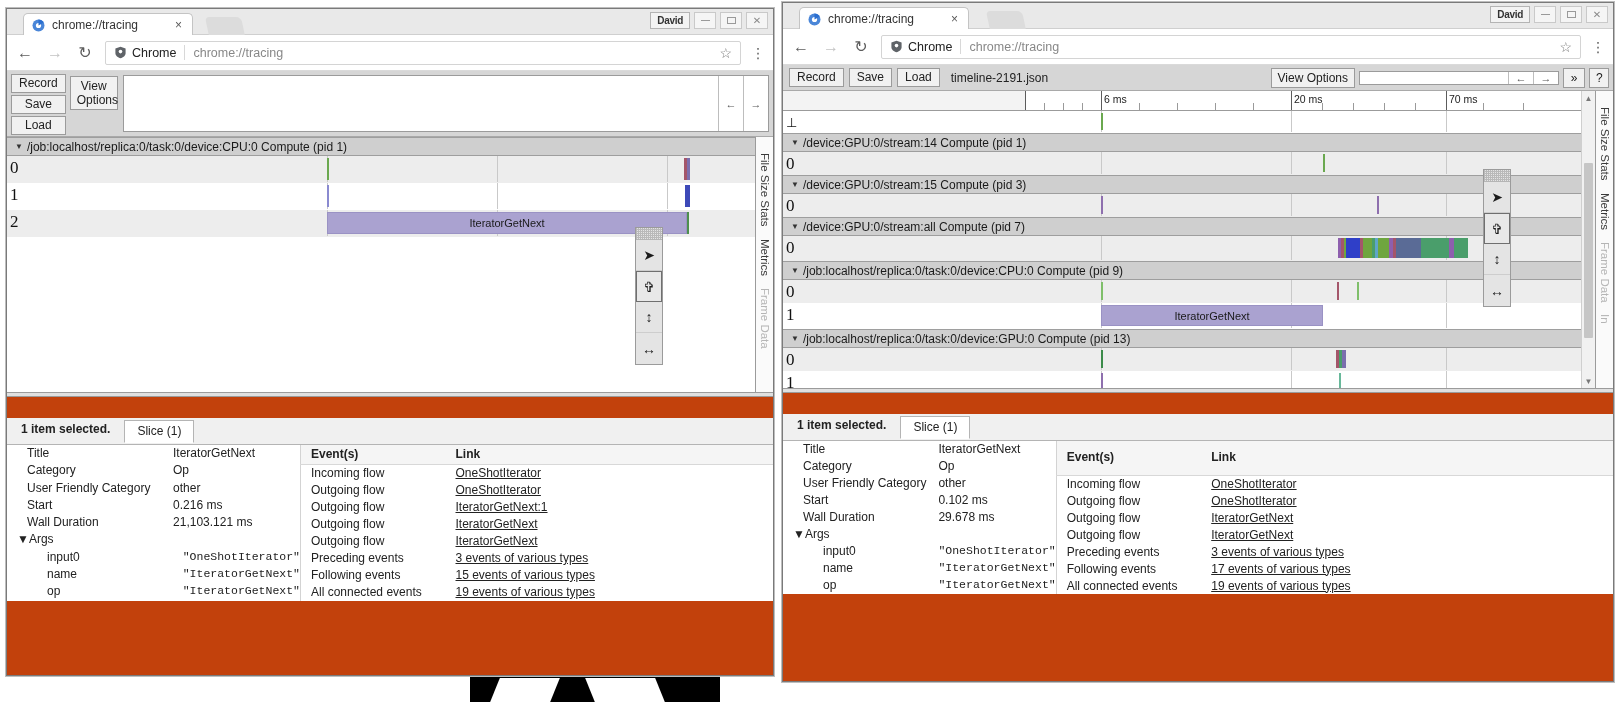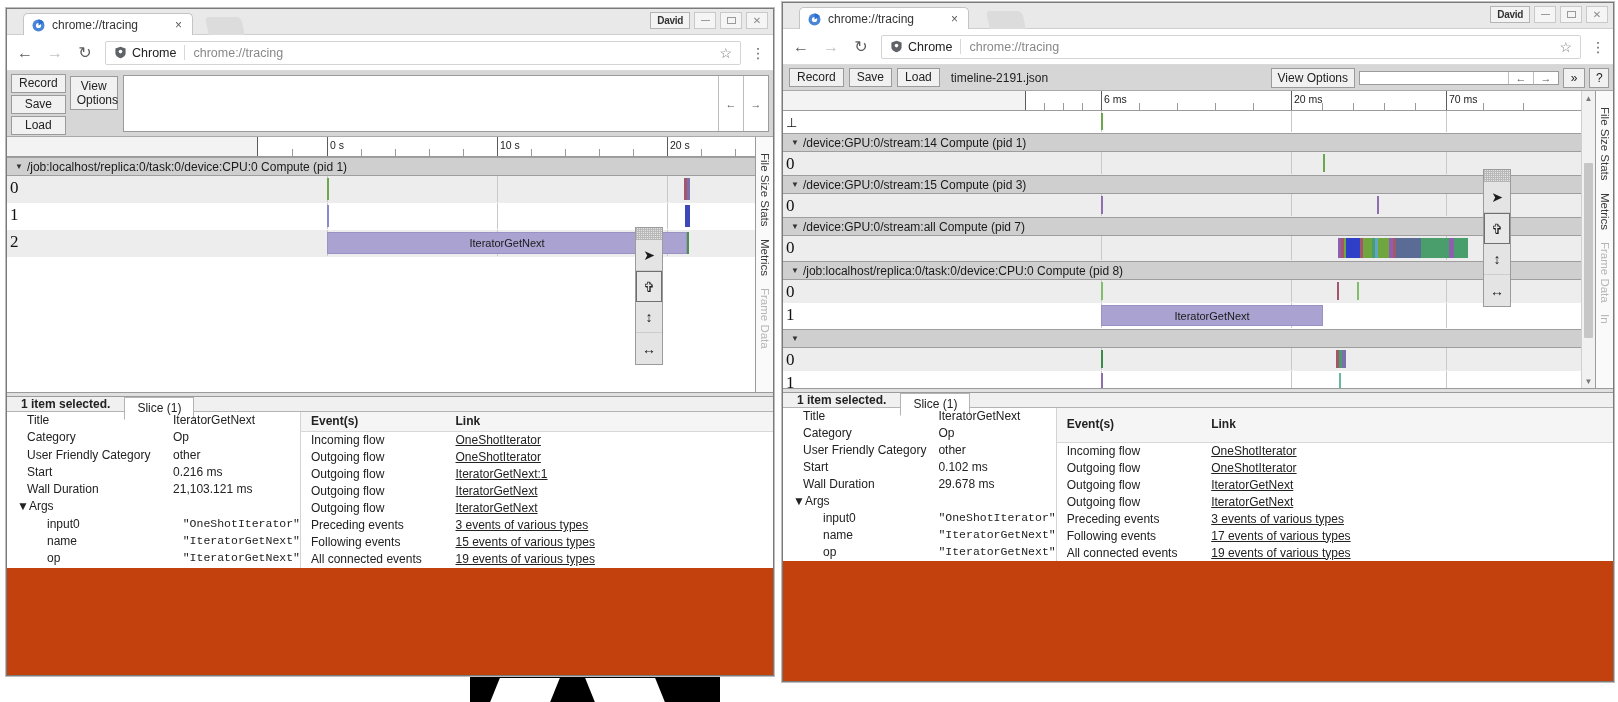--- a/index.html
+++ b/index.html
@@ -196,22 +196,22 @@
   .vscroll .arrow {
     height: 14px; display: flex; align-items: center; justify-content: center;
     font-size: 8px; color: #777;
   }
   .vscroll .arrow.bottom { position: absolute; bottom: 0; left: 0; right: 0; }
   .vscroll .thumb { position: absolute; left: 2px; right: 2px; background: #c6c6c6; border-radius: 1px; }
 
   
   .detail-split { height: 5px; background: #e0e0e0; border-top: 1px solid #9b9b9b; border-bottom: 1px solid #9b9b9b; }
   .detail-tabs {
-    height: 15px; background: #f0f0f0; border-bottom: 1px solid #b4b4b4;
-    display: flex; align-items: flex-start; padding-left: 14px; gap: 14px;
+    height: 27px; background: #f0f0f0; border-bottom: 1px solid #b4b4b4;
+    display: flex; align-items: center; padding-left: 14px; gap: 14px; margin-top: 21px;
   }
   .sel-count { font-size: 12px; font-weight: bold; color: #222; padding-bottom: 5px; }
   .slice-tab {
     background: #fff; border: 1px solid #b4b4b4; border-bottom: 1px solid #fff;
     font-size: 12px; color: #222; padding: 3px 12px 4px; margin-bottom: -1px;
   }
   .detail-body { display: flex; background: #fff; }
   .kv-table { border-collapse: collapse; }
   .kv-table td { font-size: 12px; color: #222; padding: 1px 0; height: 17px; vertical-align: top; }
   .kv-key { padding-left: 20px !important; white-space: nowrap; }
@@ -297,41 +297,20 @@
         <div class="search-input"></div>
         <div class="search-arrow">←</div>
         <div class="search-arrow">→</div>
       </div>
     </div>
   </div>
 
   <div class="trace-body" style="height:255px">
     <div class="trace-main">
 
-      <div class="ruler">
-        <div class="gutter" style="width:250px"></div>
-        <div class="tick" style="left:250px"></div>
-        <div class="tick minor" style="left:285px"></div>
-        <div class="tick" style="left:320px"></div>
-        <div class="tick-label" style="left:320px">0 s</div>
-        <div class="tick minor" style="left:354px"></div>
-        <div class="tick minor" style="left:388px"></div>
-        <div class="tick minor" style="left:422px"></div>
-        <div class="tick minor" style="left:456px"></div>
-        <div class="tick" style="left:490px"></div>
-        <div class="tick-label" style="left:490px">10 s</div>
-        <div class="tick minor" style="left:524px"></div>
-        <div class="tick minor" style="left:558px"></div>
-        <div class="tick minor" style="left:592px"></div>
-        <div class="tick minor" style="left:626px"></div>
-        <div class="tick" style="left:660px"></div>
-        <div class="tick-label" style="left:660px">20 s</div>
-        <div class="tick minor" style="left:694px"></div>
-        <div class="tick minor" style="left:728px"></div>
-      </div>
 
       <div class="group-header">
         <span class="caret">▼</span>
         <span>/job:localhost/replica:0/task:0/device:CPU:0 Compute (pid 1)</span>
       </div>
 
       <div class="track-row alt">
         <span class="rowlabel">0</span>
         <div class="track-canvas" style="left:250px">
           <div class="vline" style="left:70px"></div>
@@ -629,21 +608,21 @@
           <div class="slice" style="left:368px;width:3px;background:#a4566a"></div>
           <div class="slice" style="left:371px;width:25px;background:#5a6b96"></div>
           <div class="slice" style="left:396px;width:28px;background:#4a9e6b"></div>
           <div class="slice" style="left:424px;width:5px;background:#8e5fae"></div>
           <div class="slice" style="left:429px;width:14px;background:#4a9e6b"></div>
         </div>
       </div>
 
       <div class="group-header">
         <span class="caret">▼</span>
-        <span>/job:localhost/replica:0/task:0/device:CPU:0 Compute (pid 8)</span>
+        <span>/job:localhost/replica:0/task:0/device:CPU:0 Compute (pid 9)</span>
       </div>
       <div class="track-row alt" style="height:23px">
         <span class="rowlabel">0</span>
         <div class="track-canvas" style="left:242px">
           <div class="vline" style="left:76px"></div>
             <div class="vline" style="left:266px"></div>
             <div class="vline" style="left:421px"></div>
           <div class="slice" style="left:76px;width:2px;background:#7fbf6a"></div>
           <div class="slice" style="left:312px;width:2px;background:#a4566a"></div>
           <div class="slice" style="left:332px;width:2px;background:#7fbf6a"></div>
@@ -656,20 +635,21 @@
             <div class="vline" style="left:266px"></div>
             <div class="vline" style="left:421px"></div>
           <div class="slice big-slice" style="left:76px;width:222px">
             <span class="slice-label">IteratorGetNext</span>
           </div>
         </div>
       </div>
 
       <div class="group-header">
         <span class="caret">▼</span>
+        <span>/job:localhost/replica:0/task:0/device:GPU:0 Compute (pid 13)</span>
       </div>
       <div class="track-row alt" style="height:23px">
         <span class="rowlabel">0</span>
         <div class="track-canvas" style="left:242px">
           <div class="vline" style="left:76px"></div>
             <div class="vline" style="left:266px"></div>
             <div class="vline" style="left:421px"></div>
           <div class="slice" style="left:76px;width:2px;background:#3c8b4a"></div>
           <div class="slice" style="left:311px;width:3px;background:#a4566a"></div>
           <div class="slice" style="left:314px;width:3px;background:#4a9e6b"></div>

